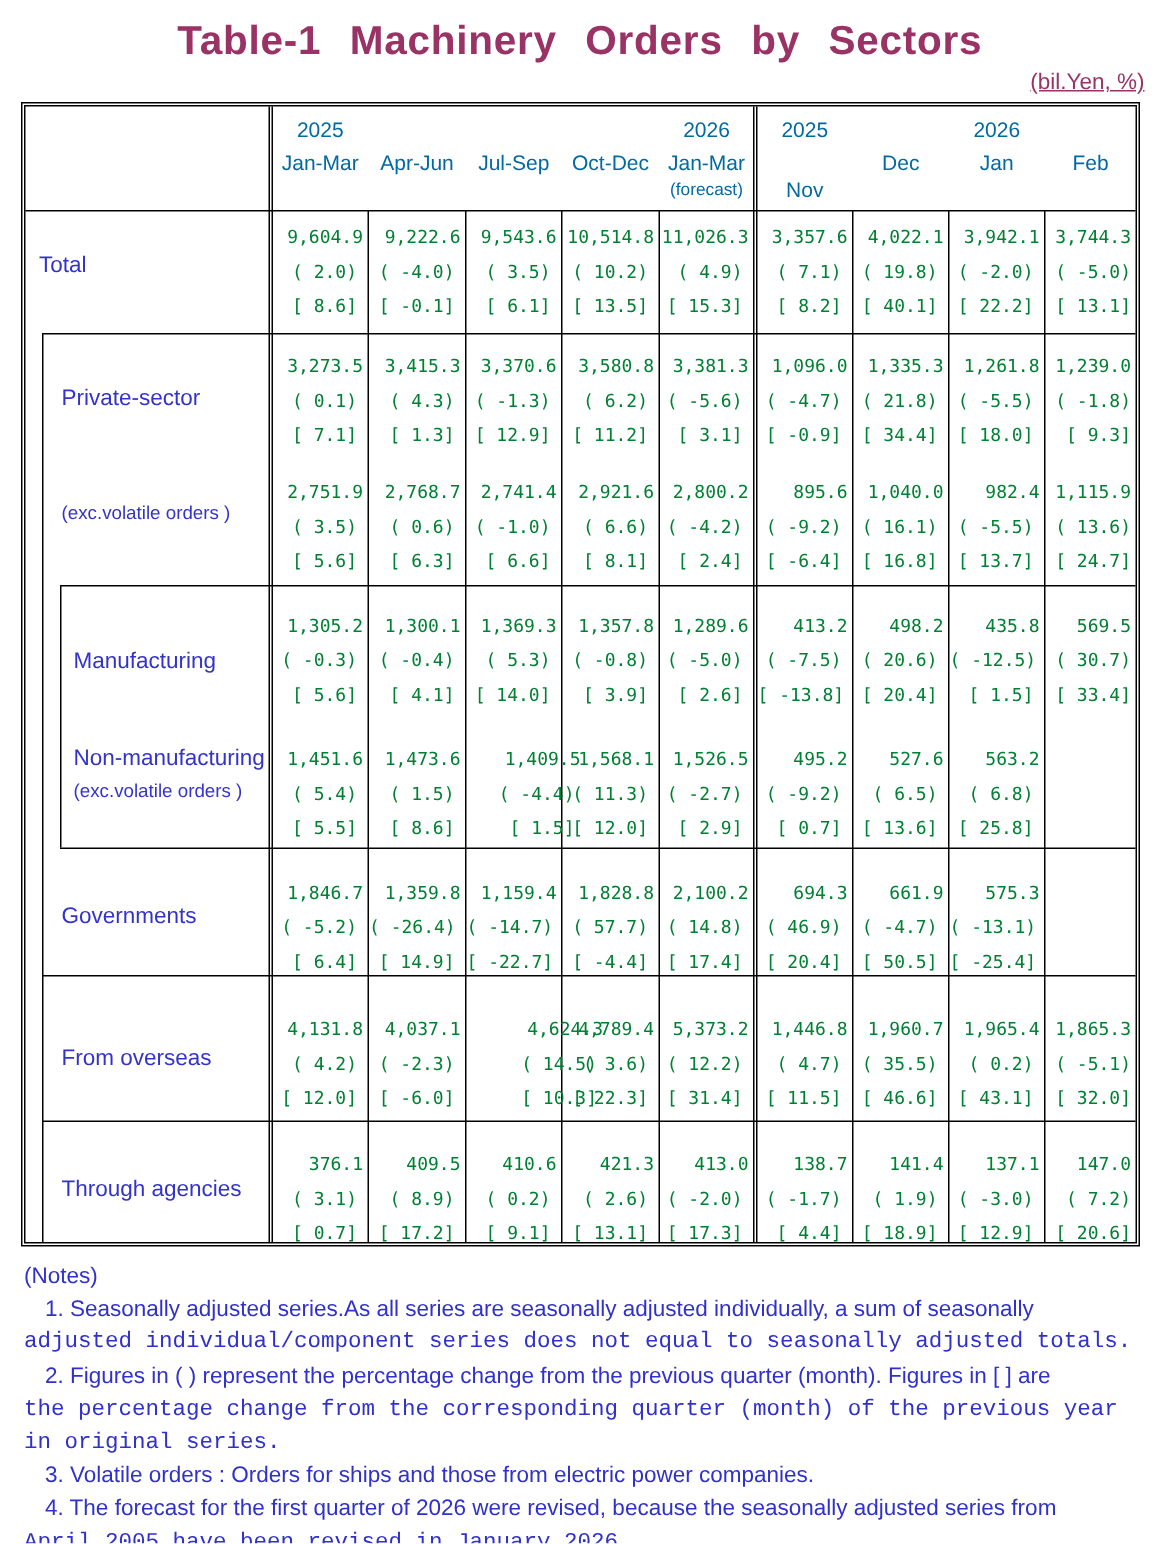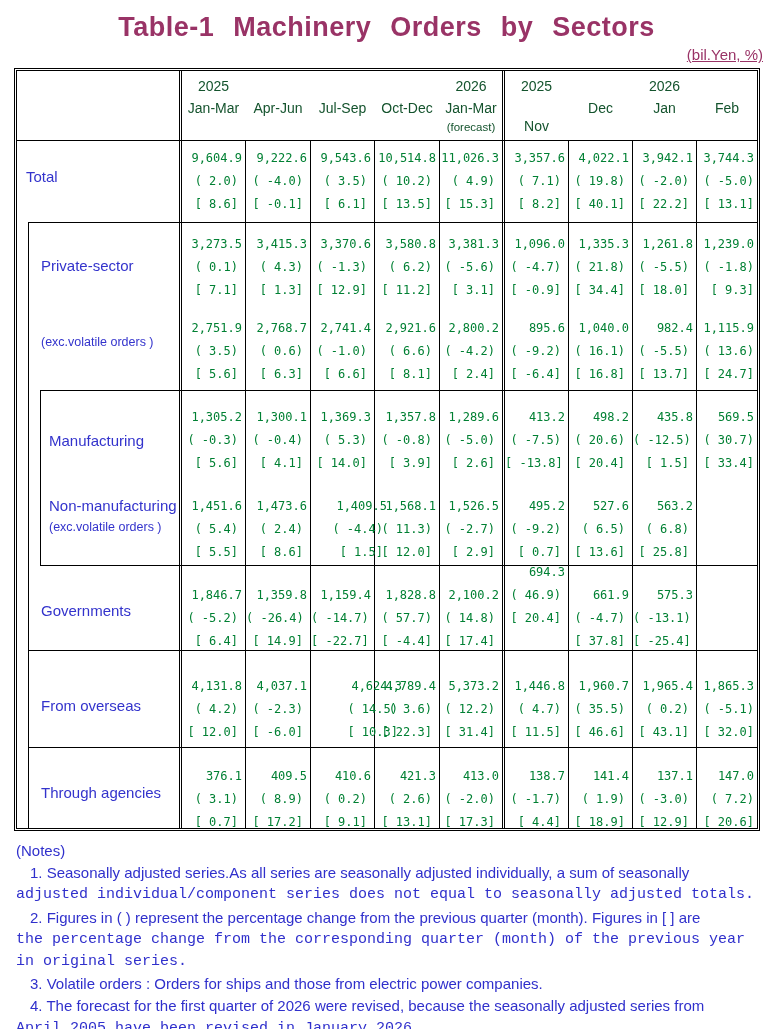--- a/index.html
+++ b/index.html
@@ -7,21 +7,21 @@
         font-family:"Liberation Sans",sans-serif;overflow:hidden;}
   .title{position:absolute;top:12px;left:0;width:773px;text-align:center;
          font-size:27px;font-weight:bold;color:#993366;word-spacing:11px;letter-spacing:.5px;}
   .unit{position:absolute;top:46px;right:10px;font-size:15px;color:#993366;
         text-decoration:underline;white-space:pre;}
   .frame{position:absolute;top:68px;left:14px;width:746px;height:763px;
          border:3px double #000;box-sizing:border-box;}
   .hline{position:absolute;height:1px;background:#000;}
   .vline{position:absolute;width:1px;background:#000;}
   .vdouble{position:absolute;width:0;border-left:3px double #000;}
-  .hdr{position:absolute;text-align:center;color:#14532d;font-size:14px;
+  .hdr{position:absolute;text-align:center;color:#0369a1;font-size:14px;
        height:20px;line-height:20px;white-space:pre;}
   .hdr.sub{font-size:11.5px;}
   .rlabel{position:absolute;color:#3333CC;font-size:15px;white-space:pre;line-height:18px;}
   .rlabel.small{font-size:12.5px;}
   .cell{position:absolute;}
   .cell div{height:23px;line-height:23px;text-align:right;color:#008033;
             font-family:"DejaVu Sans Mono",monospace;font-size:12px;white-space:pre;}
   .cell .val{padding-right:3px;}
   .cell .pct{padding-right:7px;}
   .cell.c9 .pct{padding-right:3px;}
@@ -260,21 +260,21 @@
       </div>
       <div class="rlabel" style="left: 32px; top: 426px;">Non-manufacturing</div>
       <div class="rlabel small" style="left: 32px; top: 447px;">(exc.volatile orders )</div>
       <div class="cell" style="left: 165px; width: 63px; top: 424px;">
         <div class="val">1,451.6</div>
         <div class="pct">( 5.4)</div>
         <div class="pct">[ 5.5]</div>
       </div>
       <div class="cell" style="left: 229px; width: 64px; top: 424px;">
         <div class="val">1,473.6</div>
-        <div class="pct">( 2.4)</div>
+        <div class="pct">( 1.5)</div>
         <div class="pct">[ 8.6]</div>
       </div>
       <div class="cell" style="left: 294px; width: 63px; top: 424px; margin-left: 16px;">
         <div class="val">1,409.5</div>
         <div class="pct">( -4.4)</div>
         <div class="pct">[ 1.5]</div>
       </div>
       <div class="cell" style="left: 358px; width: 64px; top: 424px;">
         <div class="val">1,568.1</div>
         <div class="pct">( 11.3)</div>
@@ -319,29 +319,29 @@
       <div class="cell" style="left: 358px; width: 64px; top: 513px;">
         <div class="val">1,828.8</div>
         <div class="pct">( 57.7)</div>
         <div class="pct">[ -4.4]</div>
       </div>
       <div class="cell" style="left: 423px; width: 62px; top: 513px;">
         <div class="val">2,100.2</div>
         <div class="pct">( 14.8)</div>
         <div class="pct">[ 17.4]</div>
       </div>
-      <div class="cell" style="left: 488px; width: 63px; top: 490px;">
+      <div class="cell" style="left: 488px; width: 63px; top: 513px;">
         <div class="val">694.3</div>
         <div class="pct">( 46.9)</div>
         <div class="pct">[ 20.4]</div>
       </div>
       <div class="cell" style="left: 552px; width: 63px; top: 513px;">
         <div class="val">661.9</div>
         <div class="pct">( -4.7)</div>
-        <div class="pct">[ 37.8]</div>
+        <div class="pct">[ 50.5]</div>
       </div>
       <div class="cell" style="left: 616px; width: 63px; top: 513px;">
         <div class="val">575.3</div>
         <div class="pct">( -13.1)</div>
         <div class="pct">[ -25.4]</div>
       </div>
       <div class="rlabel" style="left: 24px; top: 626px;">From overseas</div>
       <div class="cell" style="left: 165px; width: 63px; top: 604px;">
         <div class="val">4,131.8</div>
         <div class="pct">( 4.2)</div>

